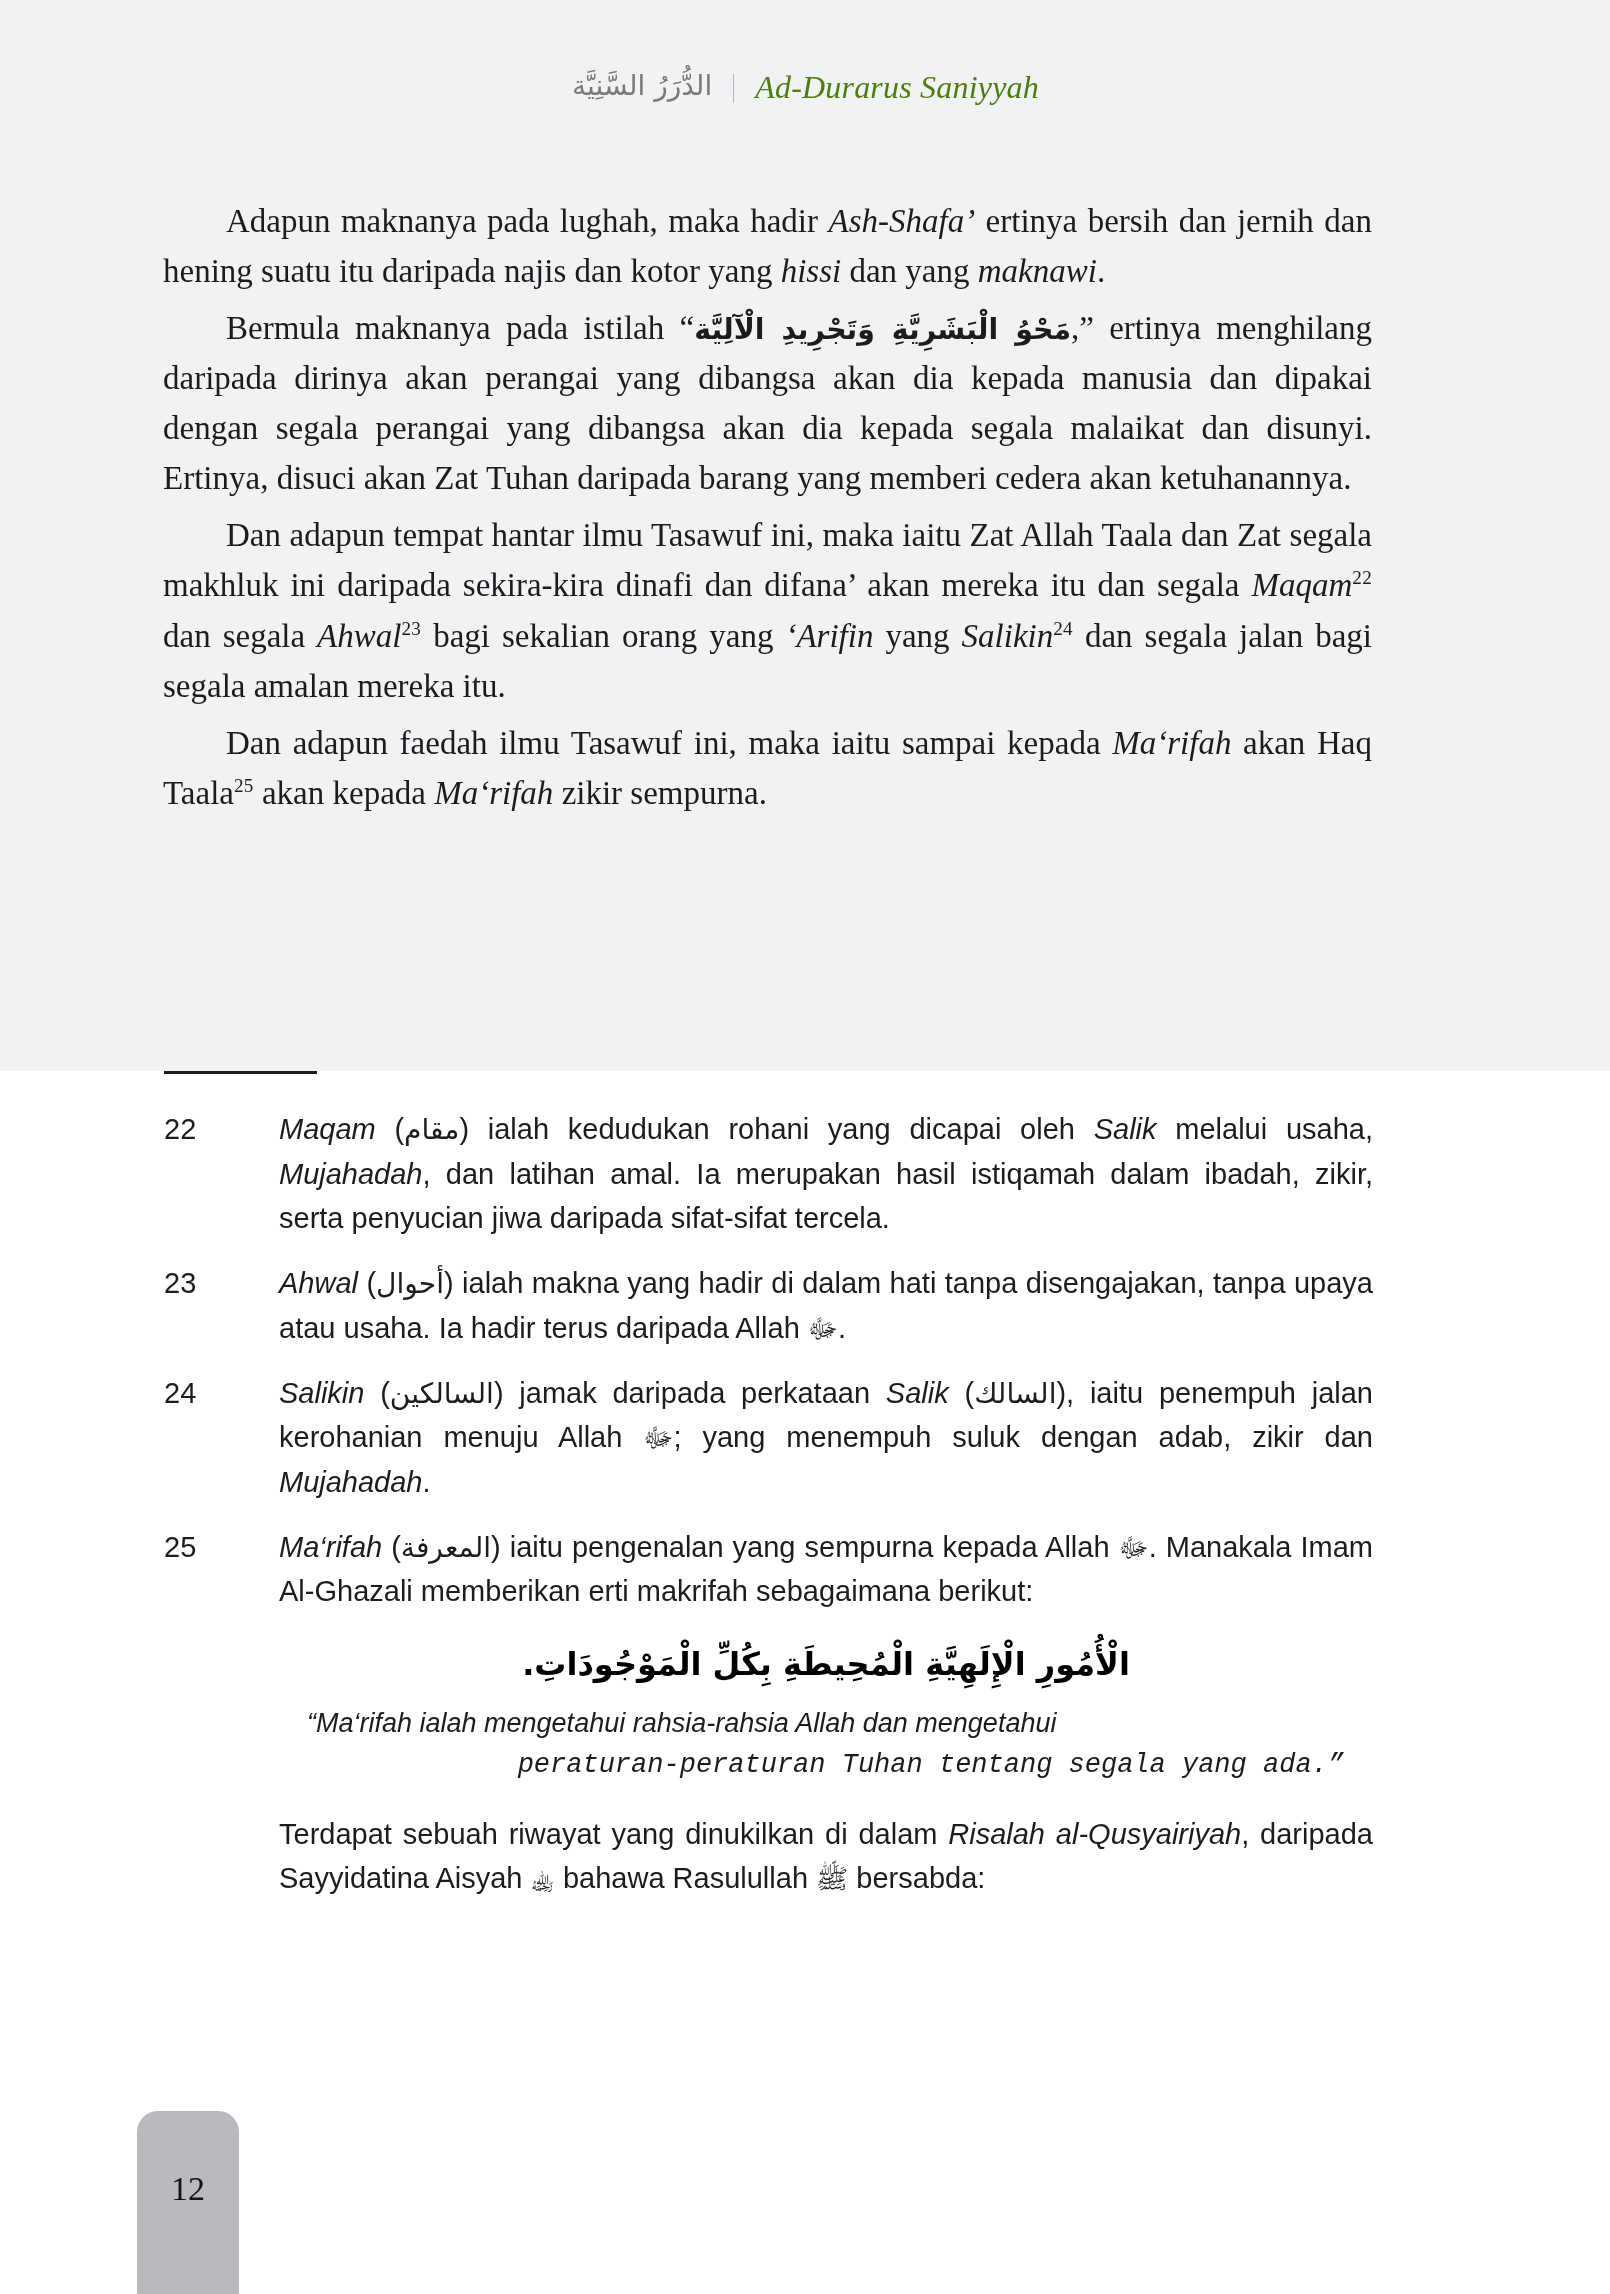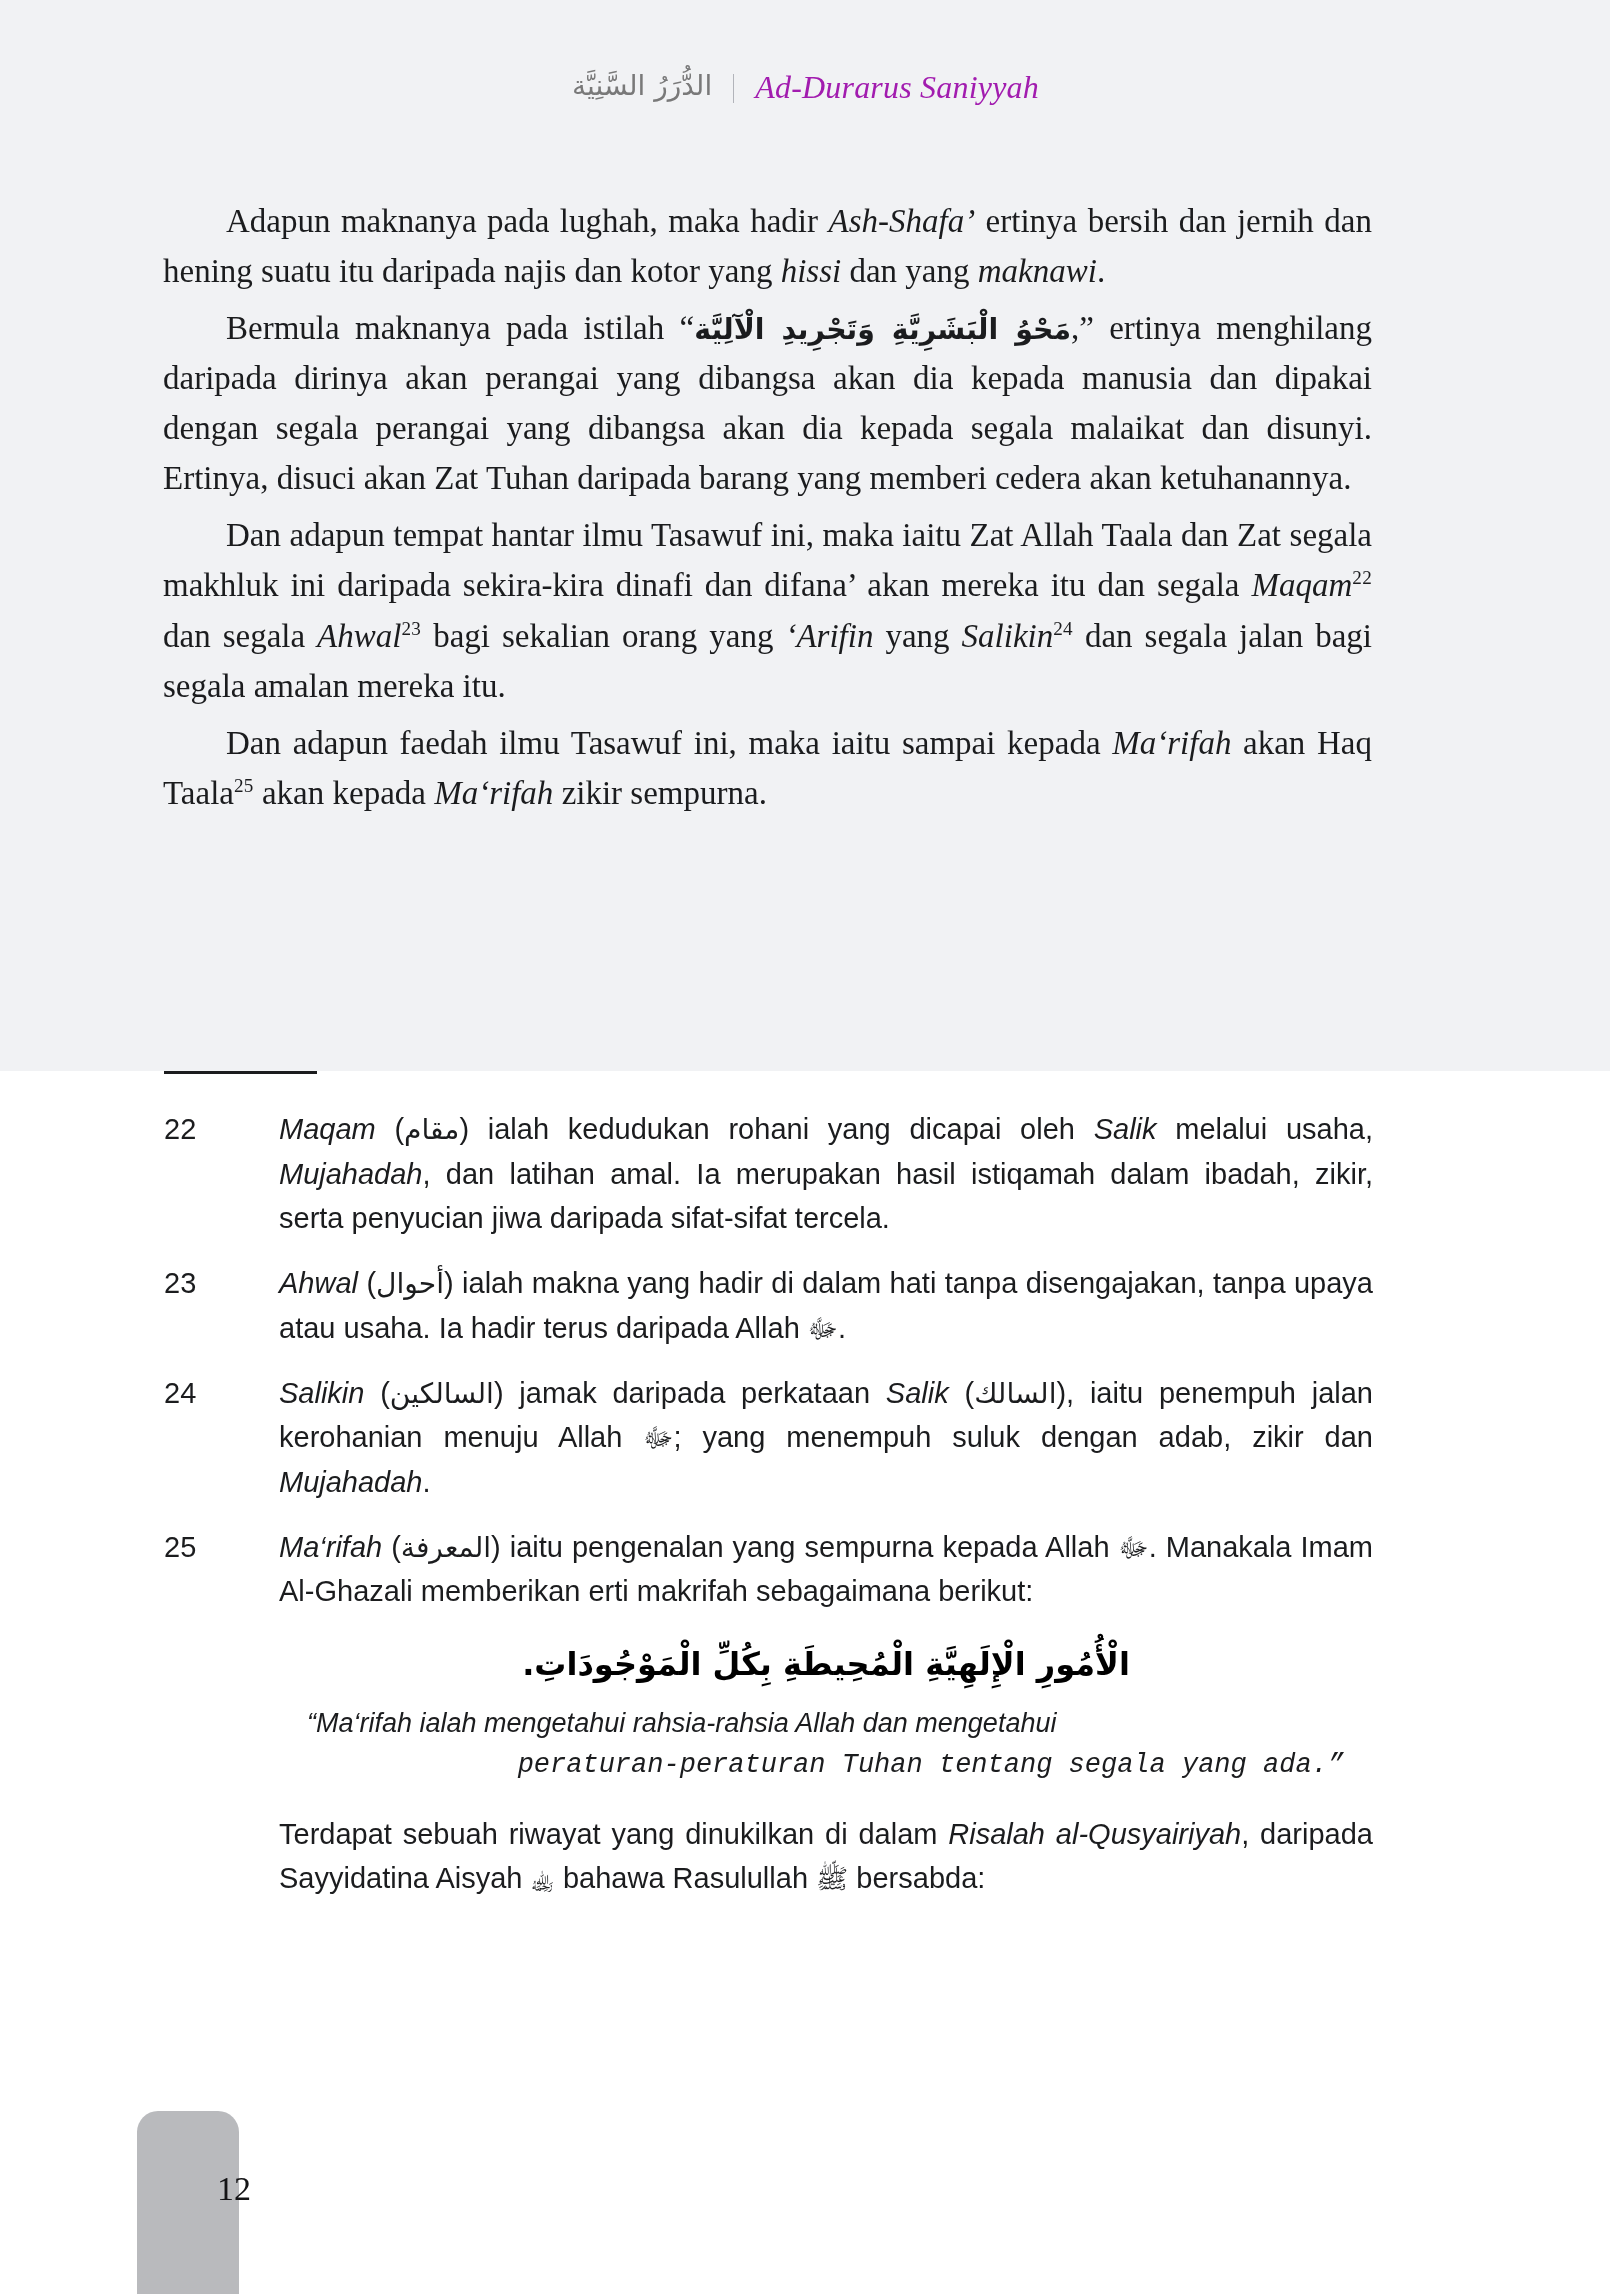--- a/index.html
+++ b/index.html
@@ -62,21 +62,21 @@
     height: 29px;
     background: #b2b4ba;
     margin: 0 21px;
     transform: translateY(1px);
   }
   .header-title {
     font-family: "Liberation Serif", "DejaVu Serif", serif;
     font-style: italic;
     font-size: 32px;
     letter-spacing: 0.2px;
-    color: #a21caf;
+    color: #4d7c0f;
     white-space: nowrap;
   }
 
   
   .body-col {
     position: absolute;
     left: 163px;
     top: 196px;
     width: 1209px;
   }
@@ -216,21 +216,20 @@
   }
   .page-num {
     position: absolute;
     left: 0;
     top: 59px;
     width: 102px;
     text-align: center;
     font-family: "Liberation Serif", "DejaVu Serif", serif;
     font-size: 34px;
     color: #141416;
-    margin-left: 46px;
   }
 </style>
 </head>
 <body>
 
 <div class="page">
 
   <div class="body-region"></div>
 
   <div class="running-header">

